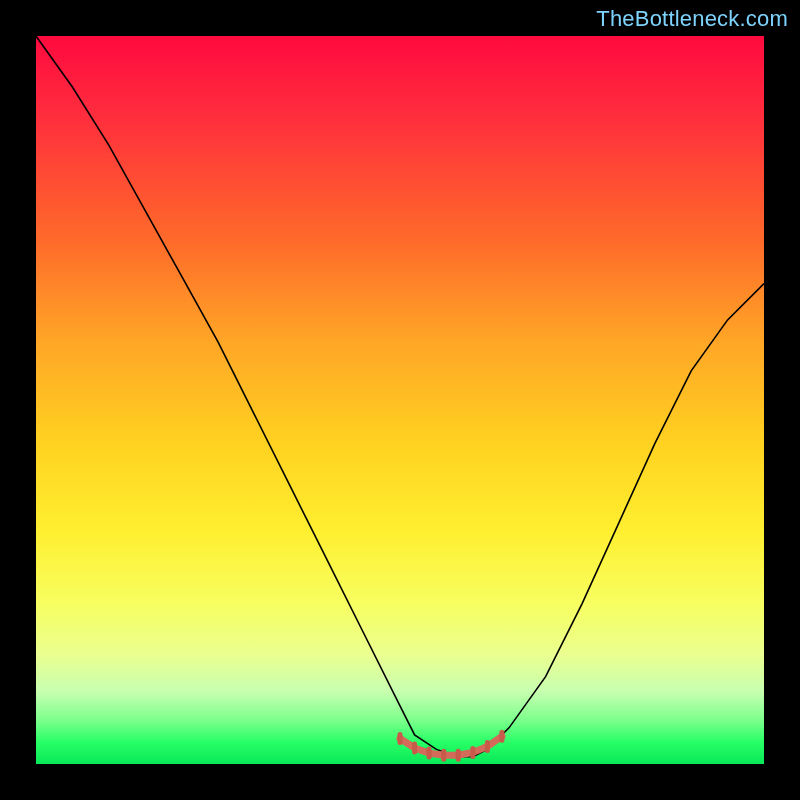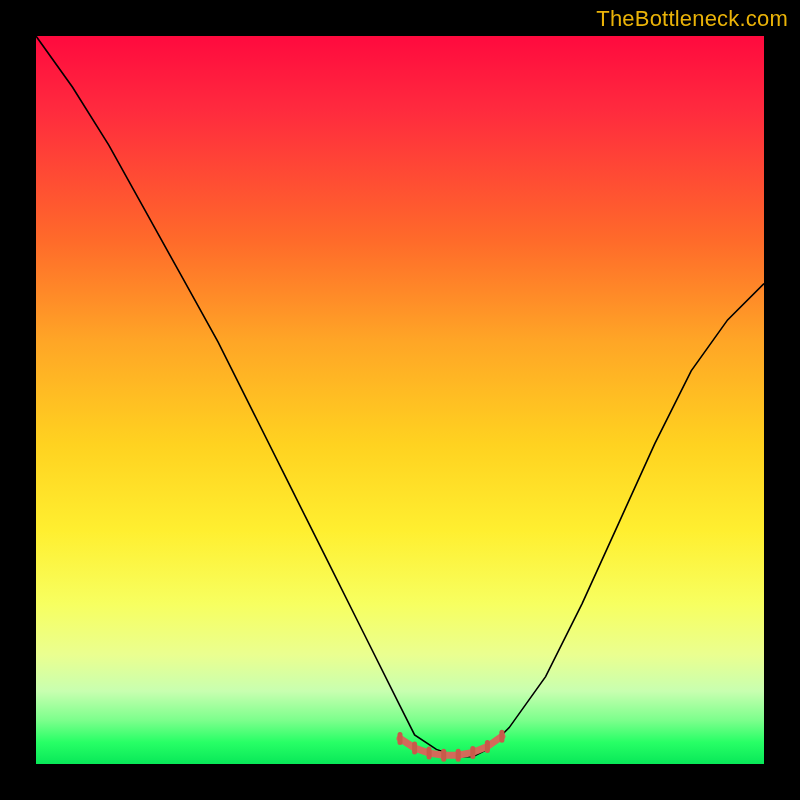--- a/index.html
+++ b/index.html
@@ -14,21 +14,21 @@
   .frame {
     position: relative;
     width: 800px;
     height: 800px;
     background: #000;
   }
   .watermark {
     position: absolute;
     top: 6px;
     right: 12px;
-    color: #eab308;
+    color: #7dd3fc;
     font-size: 22px;
     font-weight: 500;
     letter-spacing: 0.2px;
     z-index: 5;
   }
   
   .plot {
     position: absolute;
     left: 36px;
     top: 36px;

